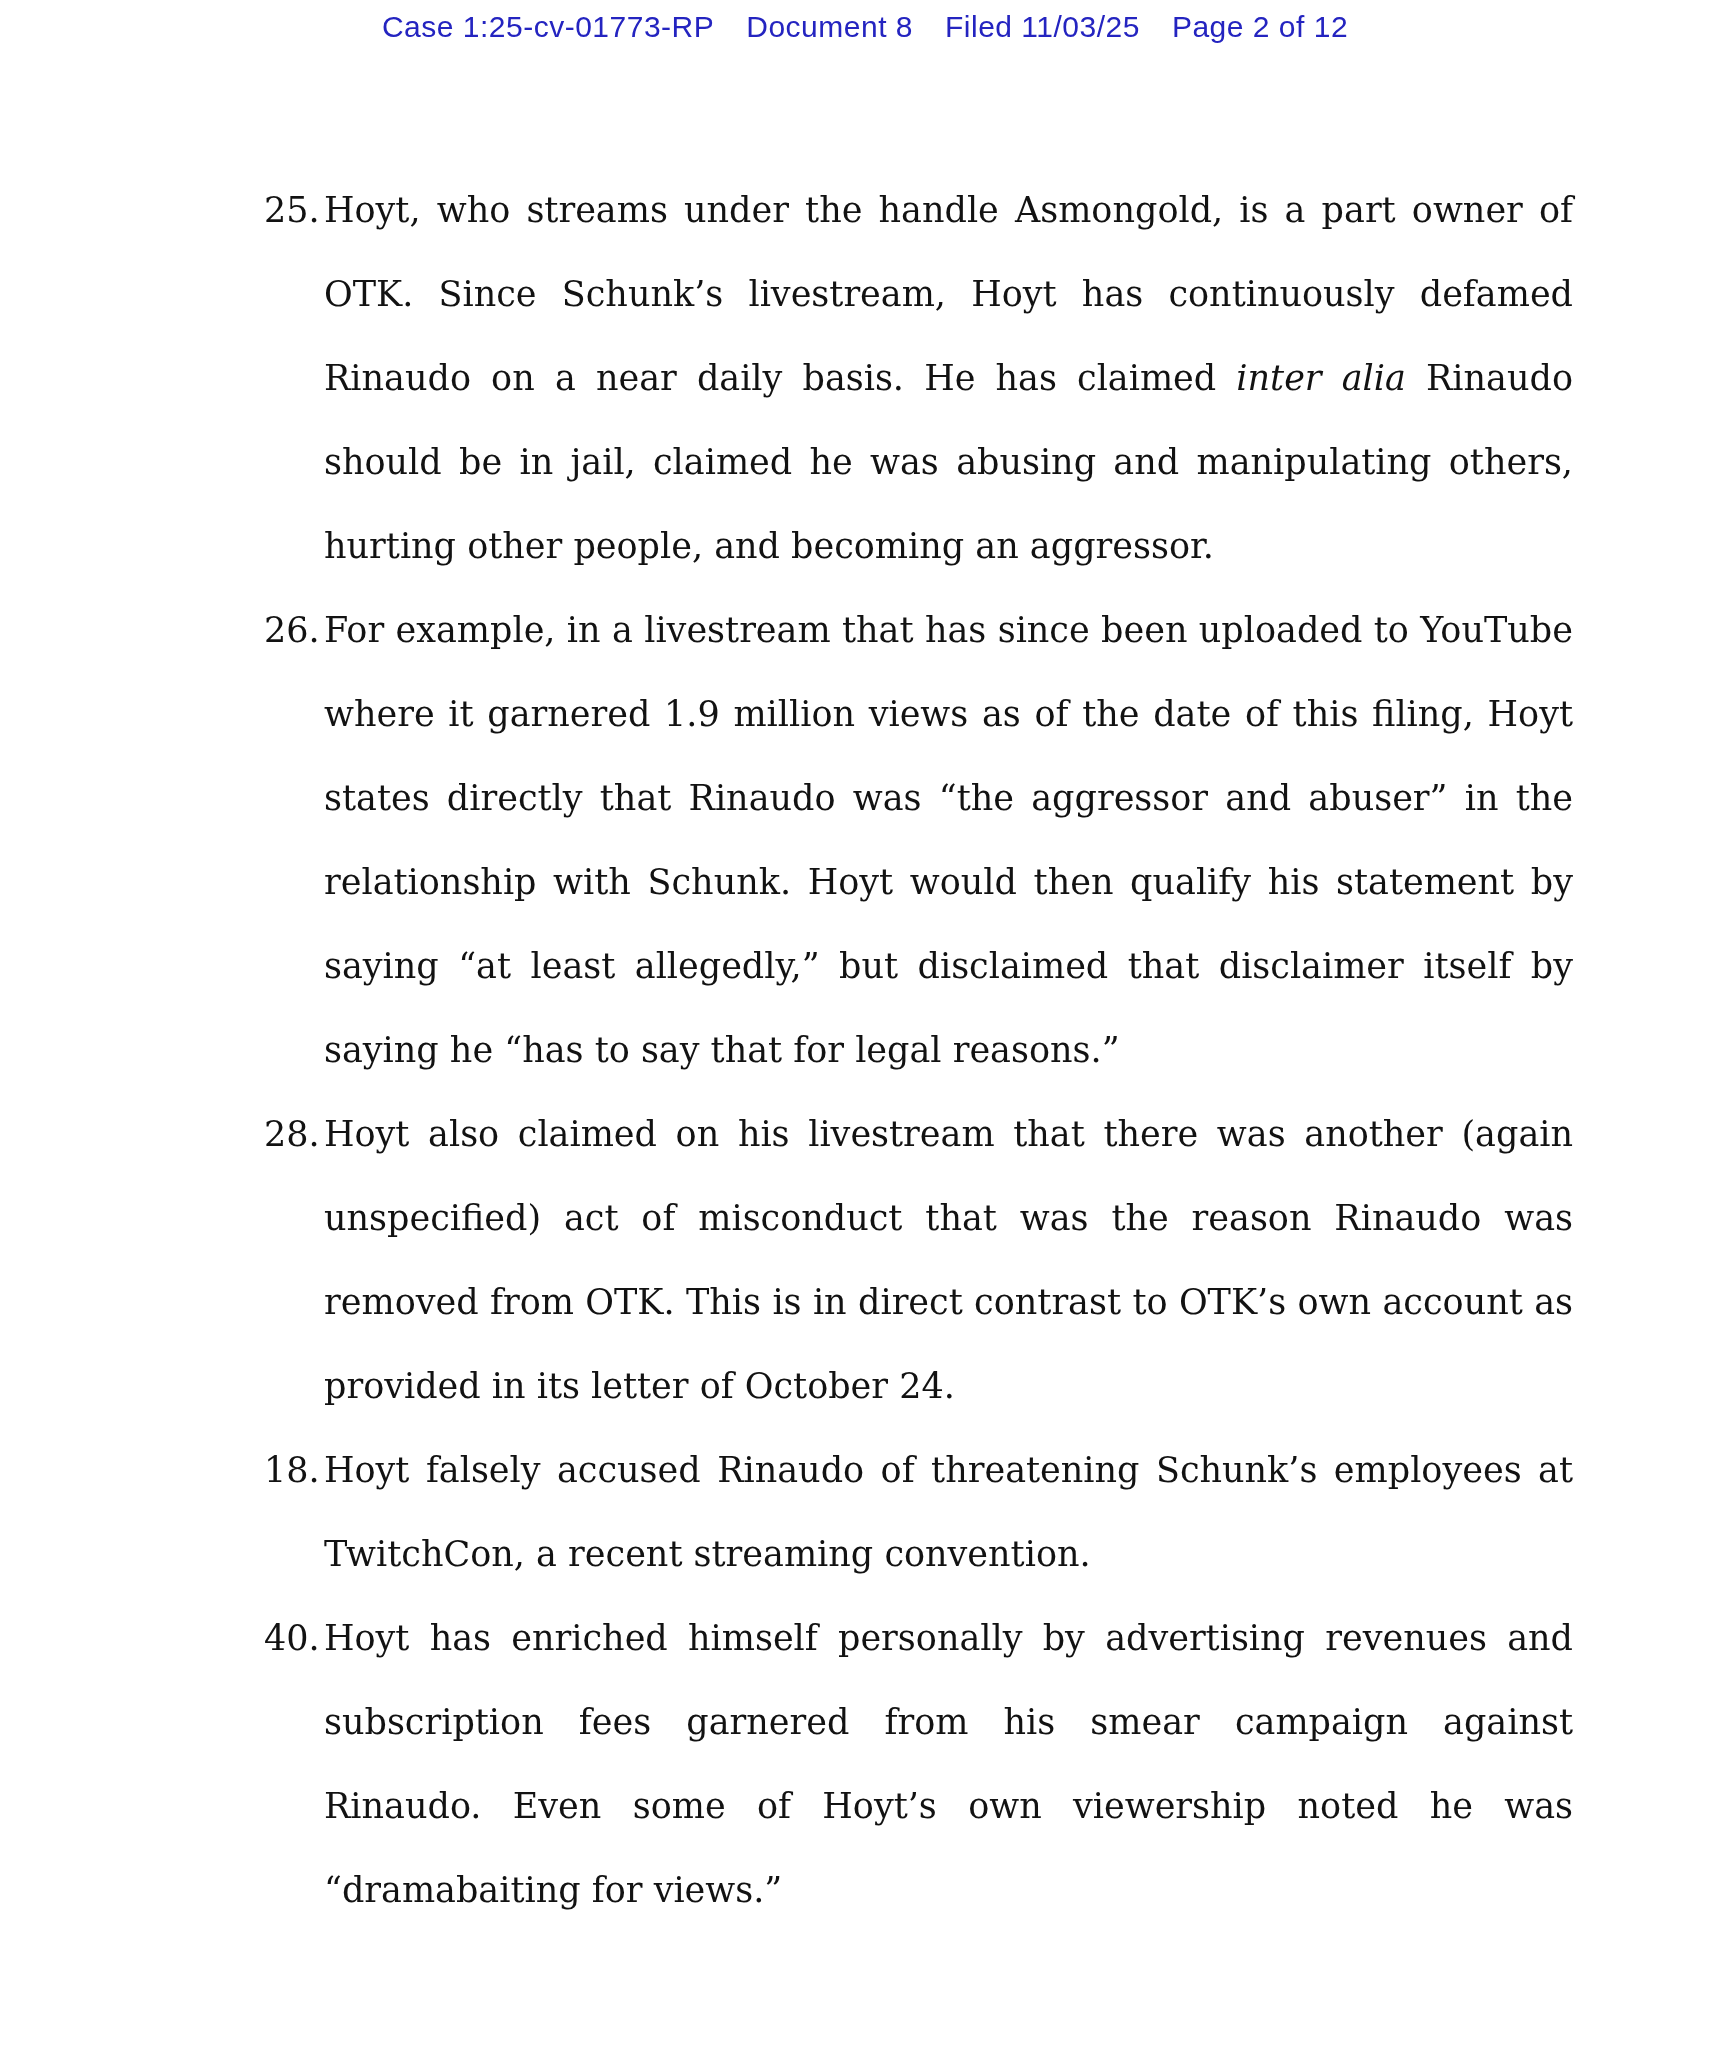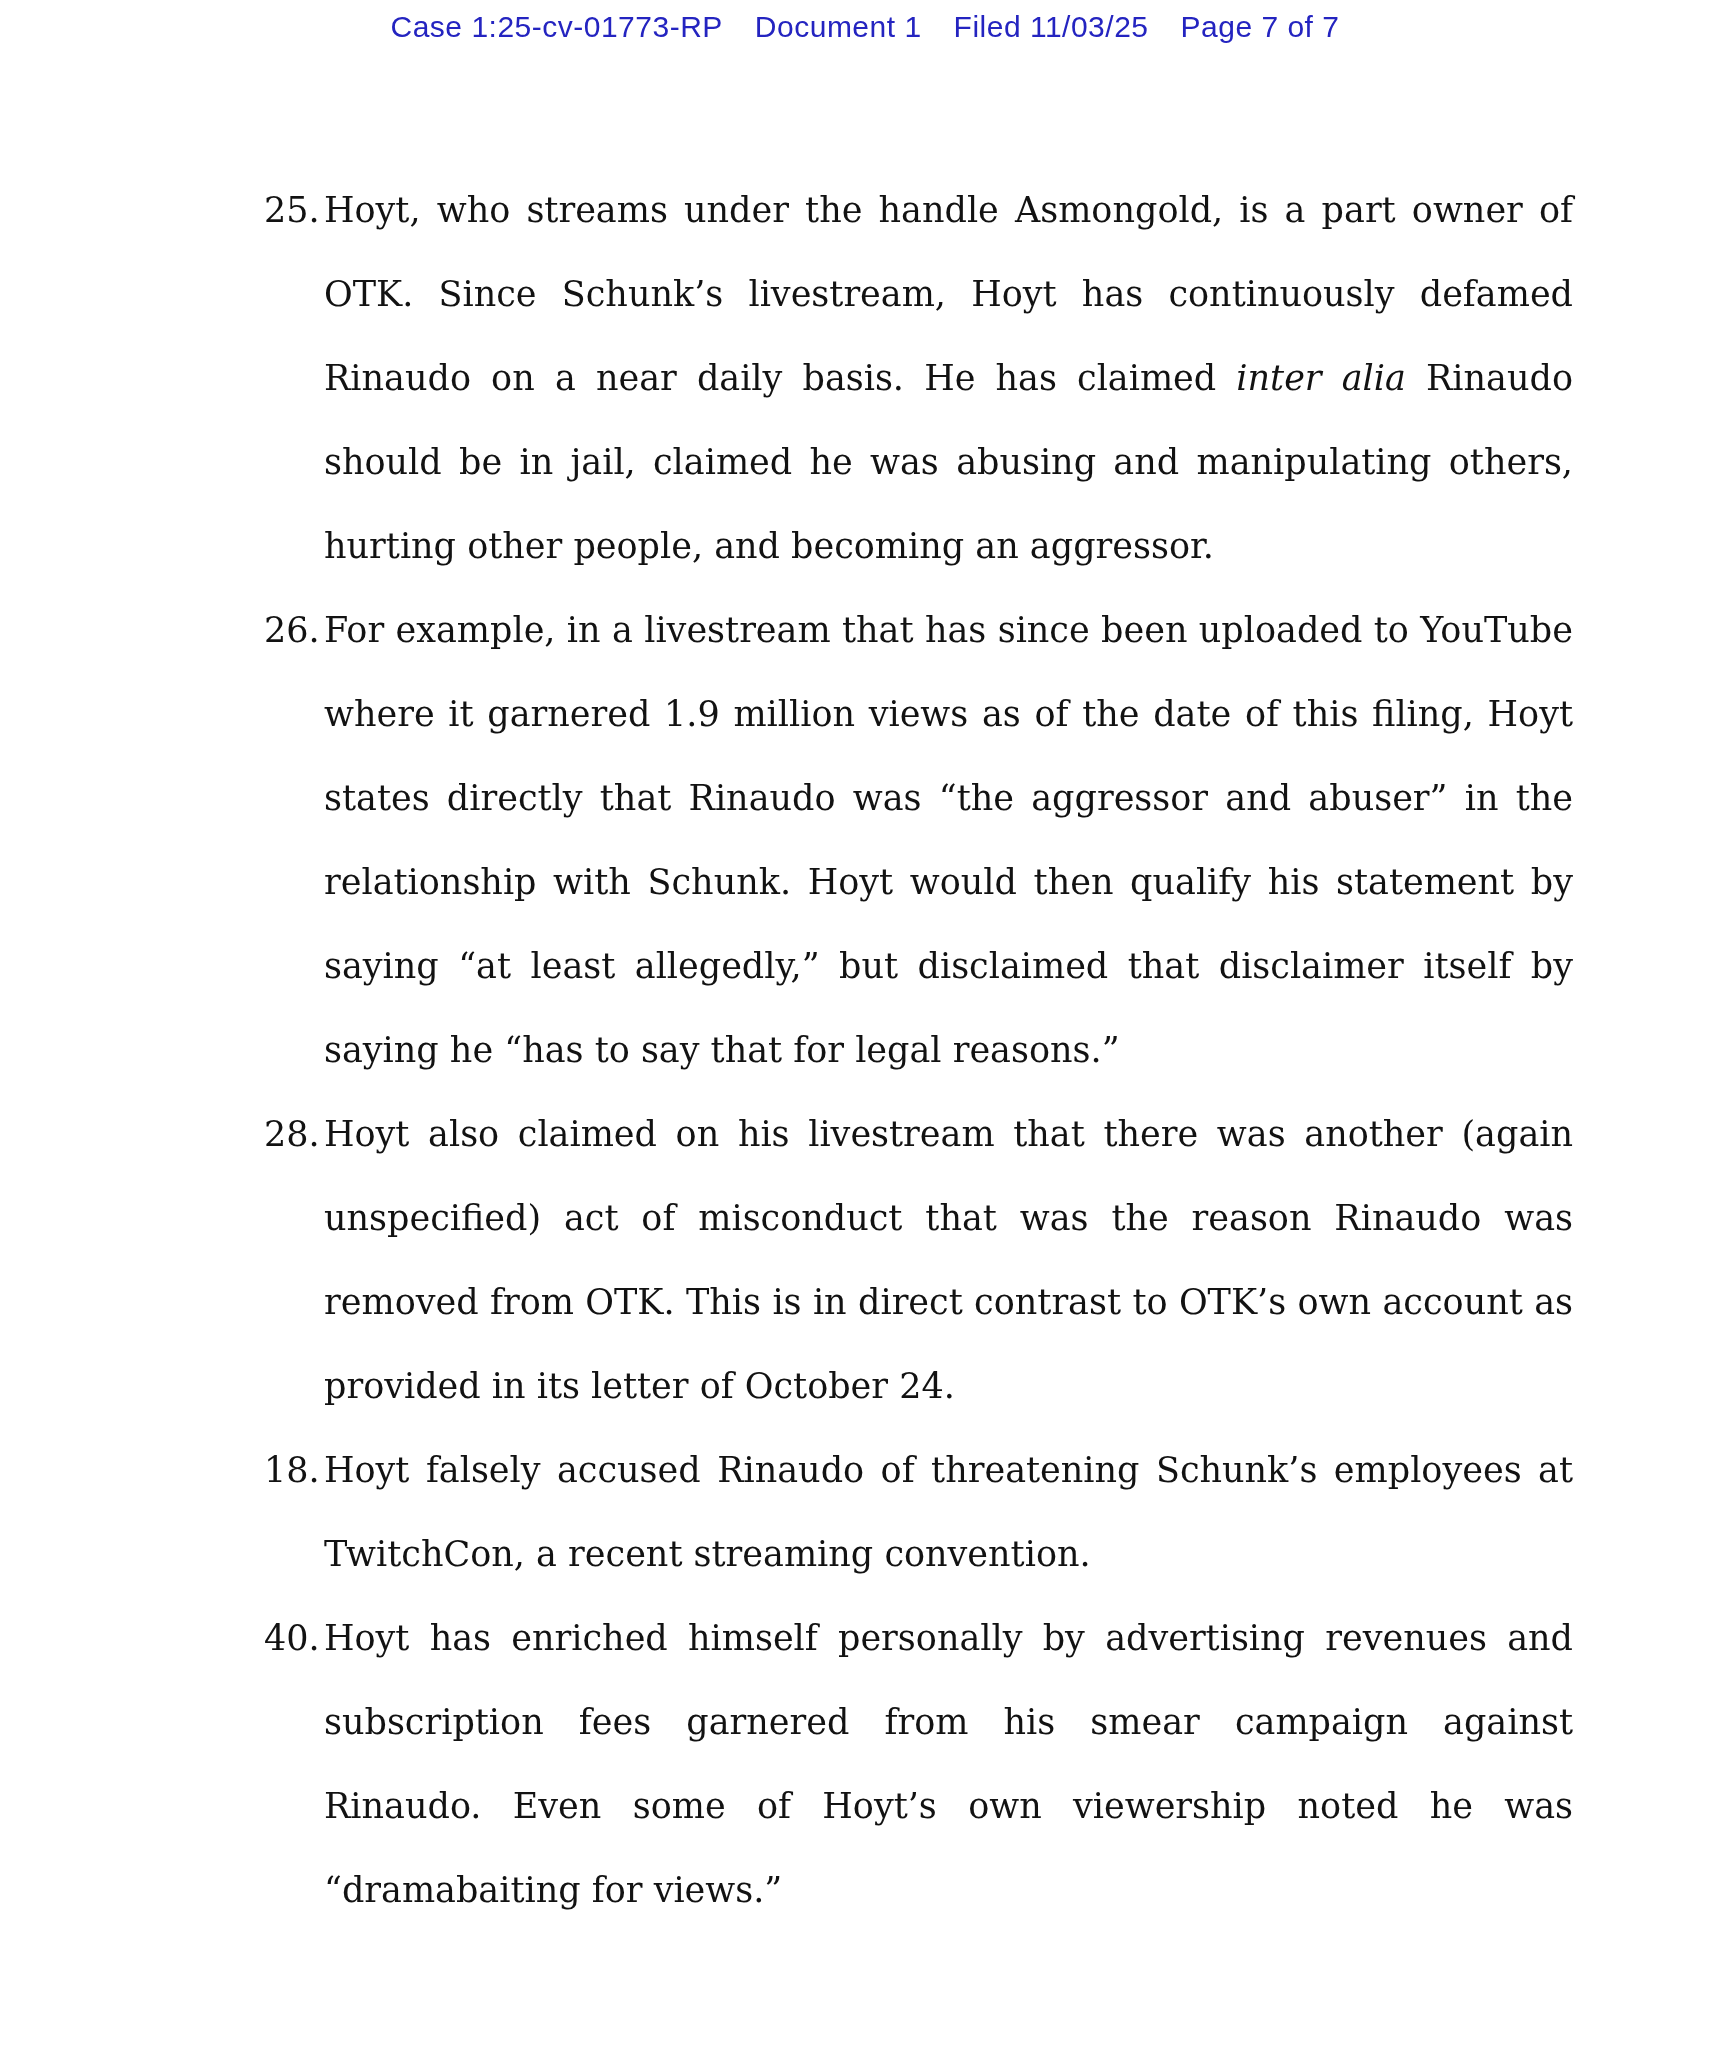--- a/index.html
+++ b/index.html
@@ -47,23 +47,23 @@
   }
   .italic { font-style: italic; }
 </style>
 </head>
 <body>
 
 <div class="page">
 
   <div class="stamp">
     <span>Case 1:25-cv-01773-RP</span>
-    <span>Document 1</span>
+    <span>Document 8</span>
     <span>Filed 11/03/25</span>
-    <span>Page 7 of 7</span>
+    <span>Page 2 of 12</span>
   </div>
 
   <div class="doc">
       <div class="para"><span class="num">25.</span><span>Hoyt, who streams under the handle Asmongold, is a part owner of OTK. Since Schunk’s livestream, Hoyt has continuously defamed Rinaudo on a near daily basis. He has claimed </span><span class="italic">inter alia</span><span> Rinaudo should be in jail, claimed he was abusing and manipulating others, hurting other people, and becoming an aggressor.</span></div>
       <div class="para"><span class="num">26.</span><span>For example, in a livestream that has since been uploaded to YouTube where it garnered 1.9 million views as of the date of this filing, Hoyt states directly that Rinaudo was “the aggressor and abuser” in the relationship with Schunk. Hoyt would then qualify his statement by saying “at least allegedly,” but disclaimed that disclaimer itself by saying he “has to say that for legal reasons.”</span></div>
       <div class="para"><span class="num">28.</span><span>Hoyt also claimed on his livestream that there was another (again unspecified) act of misconduct that was the reason Rinaudo was removed from OTK. This is in direct contrast to OTK’s own account as provided in its letter of October 24.</span></div>
       <div class="para"><span class="num">18.</span><span>Hoyt falsely accused Rinaudo of threatening Schunk’s employees at TwitchCon, a recent streaming convention.</span></div>
       <div class="para"><span class="num">40.</span><span>Hoyt has enriched himself personally by advertising revenues and subscription fees garnered from his smear campaign against Rinaudo. Even some of Hoyt’s own viewership noted he was “dramabaiting for views.”</span></div>
     </div>
 

